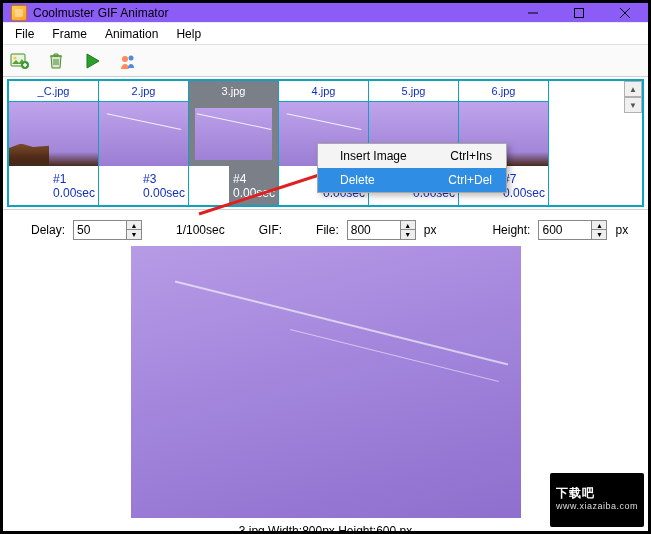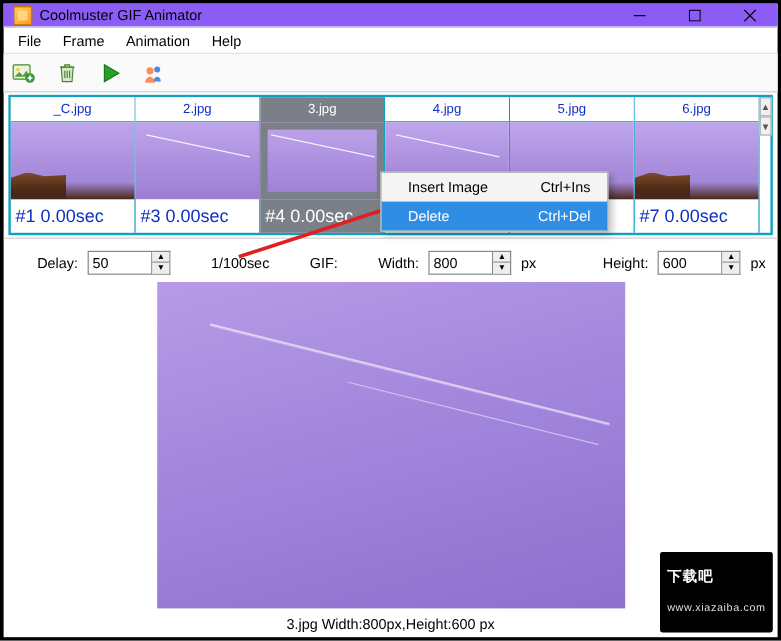--- a/index.html
+++ b/index.html
@@ -21,26 +21,26 @@
   .menubar .mi { padding:2px 8px; }
 
   
   .toolbar { height:32px; display:flex; align-items:center; padding-left:6px; gap:14px; border-bottom:1px solid #d0d0d0; background:#fafafa;}
   .tool-ico { width:22px; height:22px; display:flex; align-items:center; justify-content:center;}
   .tool-ico svg{width:20px;height:20px;}
 
   
   .strip-wrap { border:2px solid #10a0c0; margin:2px 4px 0 4px; background:#fff; display:flex; align-items:flex-start;}
   .strip { display:flex; flex:1; }
-  .frame { width:104px; border-right:1px solid #10a0c0; padding:0; }
+  .frame { width:90px; border-right:1px solid #10a0c0; padding:0; }
   .frame .fname { background:#fff; color:#1030c0; text-align:center; font-size:11px; padding:4px 0; border-bottom:1px solid #10a0c0;}
   .frame.selected .fname { background:#7a7f88; color:#fff; border-bottom-color:#7a7f88;}
   .frame .thumb { height:64px; background:linear-gradient(180deg,#bfa4ec,#9b7ed3); position:relative; margin:0;}
   .frame.selected .thumb { outline:6px solid #7a7f88; outline-offset:-6px;}
-  .frame .meta { color:#1030c0; font-size:15px; padding:6px 4px 5px 4px;}
+  .frame .meta { color:#1030c0; font-size:12px; padding:6px 4px 5px 4px;margin-left:40px;}
   .frame.selected .meta { background:#7a7f88; color:#fff;}
   .strip-scroll { width:18px; display:flex; flex-direction:column; }
   .sbtn{height:16px;border:1px solid #b0b0b0;background:#f0f0f0;display:flex;align-items:center;justify-content:center;font-size:8px;color:#555;}
 
   
   .ctx { position:absolute; left:314px; top:140px; width:190px; background:#f4f4f4; border:1px solid #a8a8a8; box-shadow:3px 3px 6px rgba(0,0,0,0.25); z-index:10;}
   .ctx .row{display:flex;justify-content:space-between;padding:5px 14px 5px 22px;}
   .ctx .row.hl{background:#2f8de4;color:#fff;}
 
   
@@ -59,21 +59,21 @@
   
   .preview-area{padding:0 8px;}
   .preview{margin:0 auto; width:390px; height:272px; background:linear-gradient(165deg,#b79be6 0%,#a184db 50%,#8e6fce 100%); position:relative; overflow:hidden;}
   .preview .streak{position:absolute;left:10%;top:28%;width:88%;height:2px;background:rgba(255,255,255,0.6);transform:rotate(14deg);filter:blur(0.6px);}
   .preview .streak2{position:absolute;left:40%;top:40%;width:55%;height:1px;background:rgba(255,255,255,0.5);transform:rotate(14deg);}
 
   .statusline{text-align:center;color:#000;padding:6px 0 4px 0;font-size:12px;}
 
   
   .wm{position:absolute;right:4px;bottom:4px;color:#fff;background:#000;padding:2px 6px 16px 6px;font-size:26px;font-weight:bold;letter-spacing:1px;border-radius:2px;line-height:1;}
-  .wm .sub{display:block;font-size:9px;font-weight:normal;letter-spacing:0.5px;color:#ddd;margin-top:14px;text-align:center;}
+  .wm .sub{display:block;font-size:9px;font-weight:normal;letter-spacing:0.5px;color:#ddd;margin-top:1px;text-align:center;}
 
   .thumb .bld{position:absolute;bottom:0;left:0;right:0;height:14px;background:linear-gradient(0deg,#4a2a1a,transparent);}
   .thumb.city::before{content:"";position:absolute;bottom:0;left:0;width:45%;height:35%;background:linear-gradient(180deg,#7a4a2a,#3a1a0a);clip-path:polygon(0 100%,0 20%,30% 0,60% 15%,100% 10%,100% 100%);}
   .thumb .line{position:absolute;left:8%;top:30%;width:85%;height:1px;background:rgba(255,255,255,0.85);transform:rotate(12deg);}
 </style>
 </head>
 <body>
 
 <div class="outer">
 
@@ -198,21 +198,21 @@
       <div class="spin">
           <div>▲</div>
           <div>▼</div>
         </div>
     </div>
     <span class="gap"></span>
     <label>1/100sec</label>
     <span class="gap"></span>
     <label>GIF:</label>
     <span class="gap"></span>
-    <label>Width:</label>
+    <label>File:</label>
     <div class="numbox">
       <input value="800" style="">
       <div class="spin">
           <div>▲</div>
           <div>▼</div>
         </div>
     </div>
     <label>px</label>
     <span style="width:40px"></span>
     <label>Height:</label>

